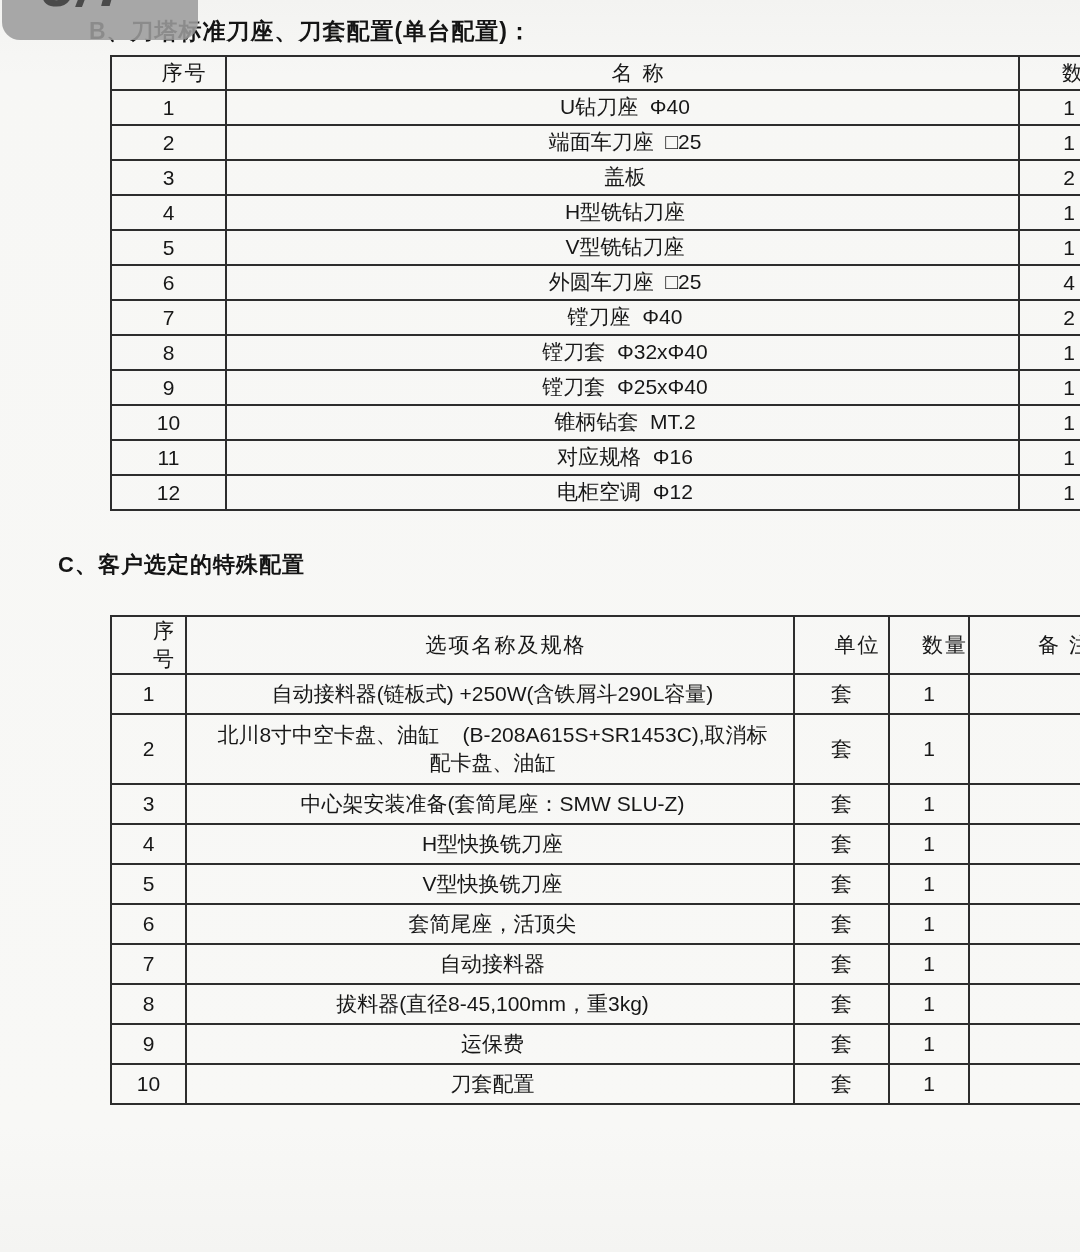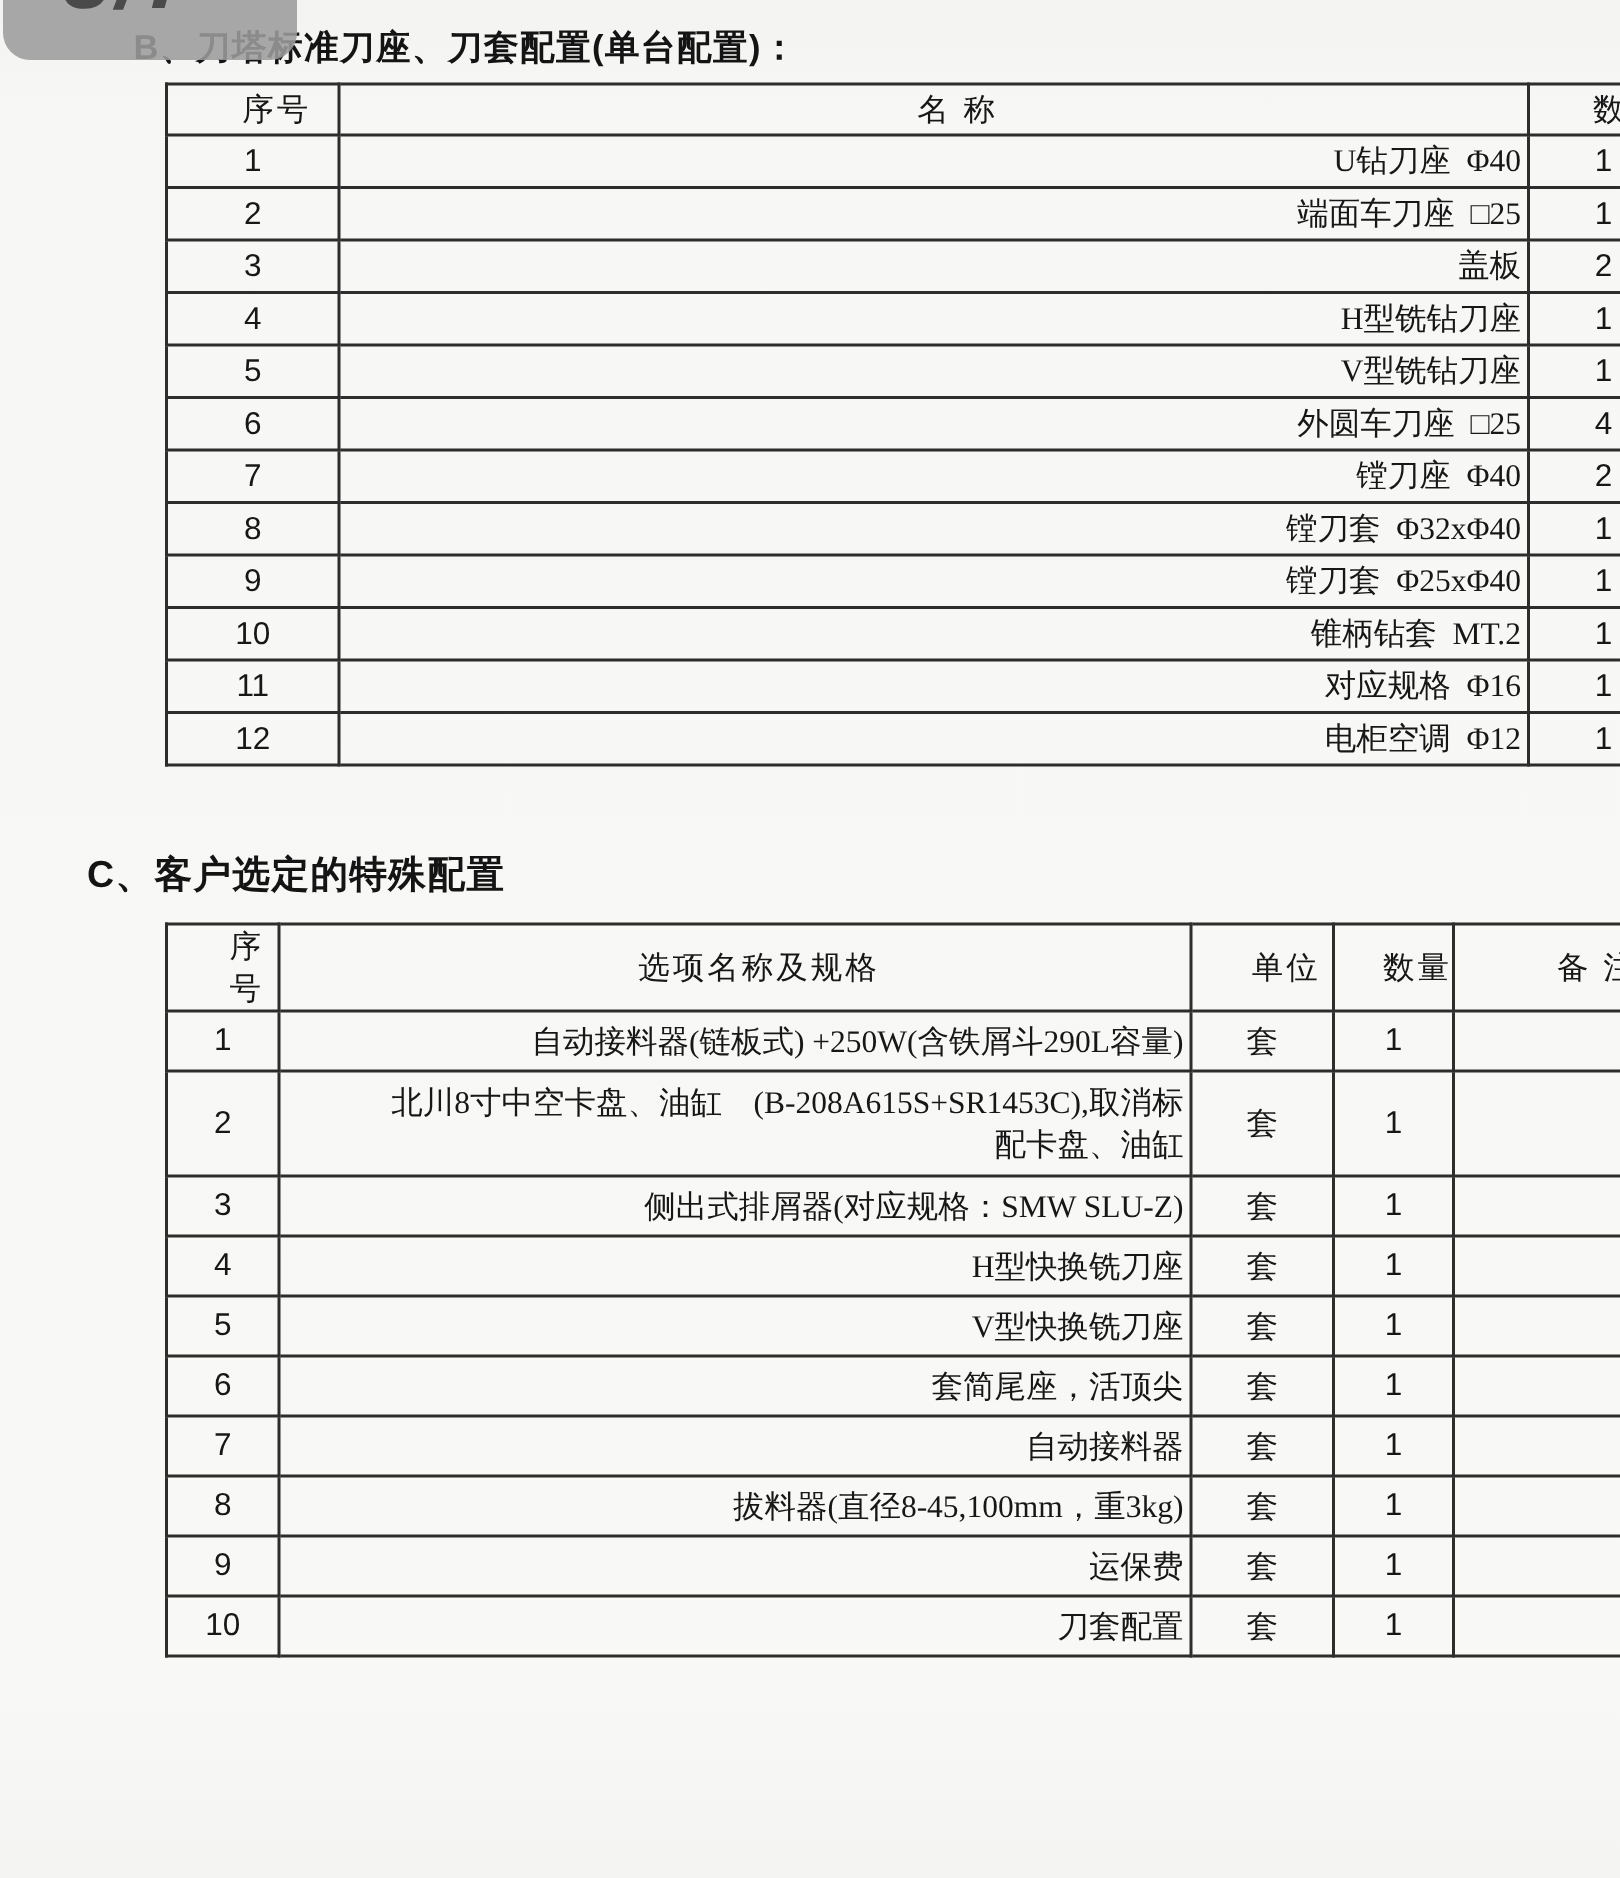--- a/index.html
+++ b/index.html
@@ -3,36 +3,36 @@
 <meta charset="utf-8">
 <style>
   html,body{margin:0;padding:0;}
   body{font-family:"Liberation Sans","DejaVu Sans",sans-serif;background:#e9e9e7;}
   .screen{position:relative;width:1080px;height:1252px;overflow:hidden;
           background:linear-gradient(180deg,#f3f3f1 0%,#f7f7f5 6%,#f8f8f6 90%,#f4f4f2 100%);}
 
   
   .sec-title{position:absolute;font-weight:bold;color:#141414;white-space:nowrap;}
   .title-b{left:72px;top:16px;font-size:23px;letter-spacing:1px;margin-left:17px;}
-  .title-c{left:58px;top:566px;font-size:25px;letter-spacing:1px;}
+  .title-c{left:58px;top:550px;font-size:22px;letter-spacing:1px;}
 
   
   .pill{position:absolute;left:2px;top:-34px;width:196px;height:74px;
         border-radius:18px;background:rgba(156,156,156,0.88);z-index:5;}
   .pill-num{position:absolute;left:42px;top:-48px;font-size:58px;font-weight:bold;
             color:#4a4a4a;z-index:6;letter-spacing:3px;font-style:italic;}
 
   
   table{border-collapse:collapse;table-layout:fixed;position:absolute;
         background:transparent;}
   td,th{border:2px solid #2d2d2d;color:#171717;font-size:21px;font-weight:normal;
         padding:0;vertical-align:middle;overflow:hidden;}
   th{font-size:21px;}
   .c-idx{text-align:center;}
-  .c-name{text-align:right;padding-left:9px;padding-right:4px;white-space:pre-wrap;line-height:1.35;font-family:Liberation Serif, serif;}
+  .c-name{text-align:center;padding-left:9px;padding-right:4px;white-space:pre-wrap;line-height:1.35;}
   .c-mid{text-align:center;}
   .hdr{text-align:center;letter-spacing:2px;padding-left:32px;}
 
   .tbl-b{left:110px;top:55px;width:1008px;}
   .tbl-b th{height:32px;}
   .tbl-b td{height:33px;}
 
   .tbl-c{left:110px;top:615px;width:1018px;}
   .tbl-c th{height:32px;}
   .tbl-c td{height:38px;}
@@ -151,21 +151,21 @@
     <tr class="tall">
       <td class="c-idx">2</td>
       <td class="c-name">北川8寸中空卡盘、油缸    (B-208A615S+SR1453C),取消标
 配卡盘、油缸</td>
       <td class="c-mid">套</td>
       <td class="c-mid">1</td>
       <td class="c-mid"></td>
     </tr>
     <tr>
       <td class="c-idx">3</td>
-      <td class="c-name">侧出式排屑器(对应规格：SMW SLU-Z)</td>
+      <td class="c-name">中心架安装准备(套简尾座：SMW SLU-Z)</td>
       <td class="c-mid">套</td>
       <td class="c-mid">1</td>
       <td class="c-mid"></td>
     </tr>
     <tr>
       <td class="c-idx">4</td>
       <td class="c-name">H型快换铣刀座</td>
       <td class="c-mid">套</td>
       <td class="c-mid">1</td>
       <td class="c-mid"></td>

